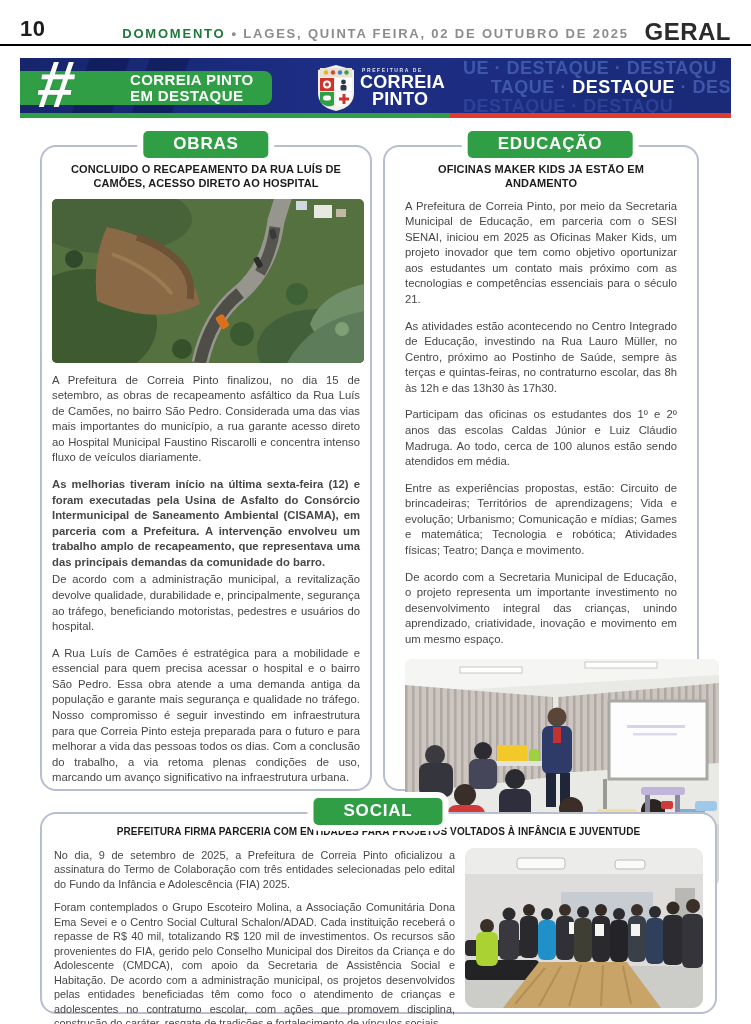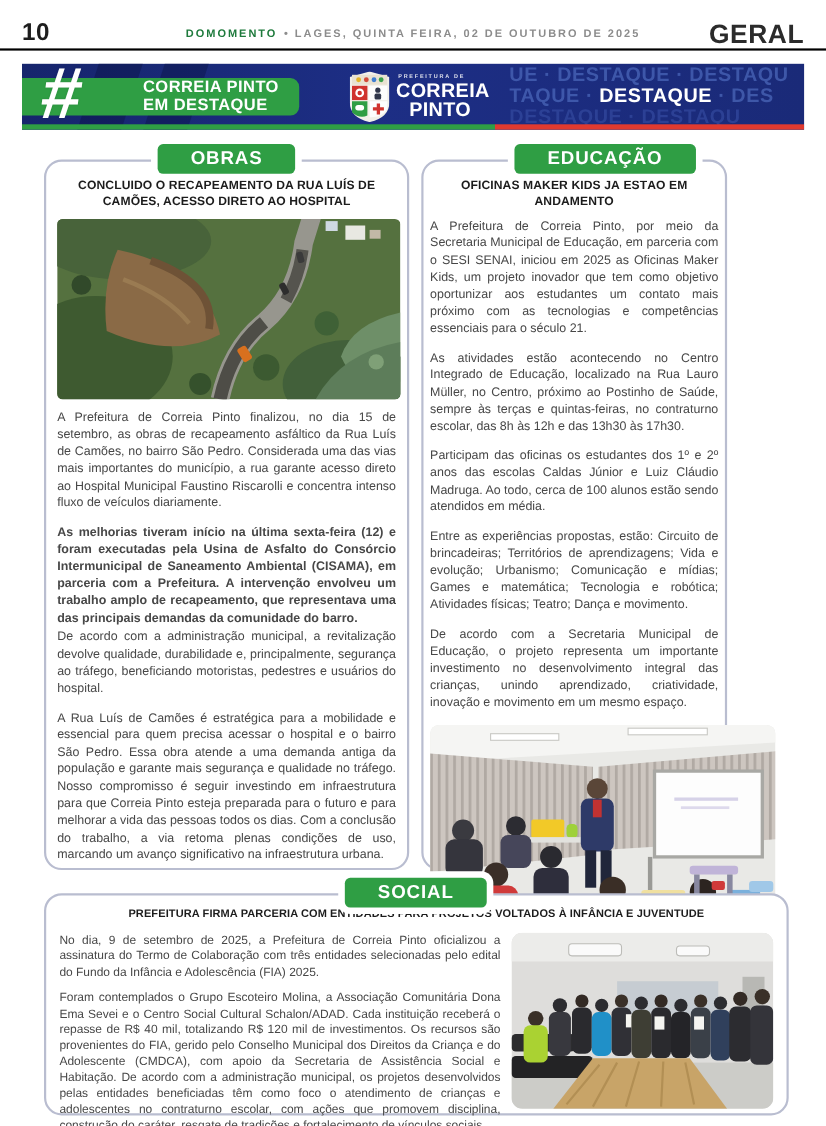--- a/index.html
+++ b/index.html
@@ -16,21 +16,21 @@
   .header {
     position:absolute; top:0; left:0; width:751px; height:46px;
     border-bottom:2px solid #000000;
   }
   .page-num {
     position:absolute; left:20px; top:16px;
     font-size:22px; font-weight:800; color:#1d1d1d; letter-spacing:0.5px;
   }
   .dateline {
     position:absolute; left:0; right:0; top:26px; text-align:center;
-    font-size:10px; font-weight:700; letter-spacing:1.8px; color:#8c8c8c;
+    font-size:13px; font-weight:700; letter-spacing:1.8px; color:#8c8c8c;
   }
   .dateline .masthead { color:#1e7a3c; margin-right:6px; }
   .section-label {
     position:absolute; right:20px; top:18px;
     font-size:24px; font-weight:800; color:#2b2b2b; letter-spacing:0.5px;
   }
 
   
   .banner {
     position:absolute; top:58px; left:20px; width:711px; height:60px;
@@ -68,42 +68,42 @@
   .logo-text .big { display:block; font-size:18px; font-weight:800; letter-spacing:0.3px; }
   .logo-text .big2 { margin-left:12px; }
   .watermark {
     position:absolute; right:0; top:1px; width:268px; height:59px; overflow:hidden;
     font-weight:800; letter-spacing:0.5px; white-space:nowrap;
   }
   .watermark .wl { line-height:19px; font-size:18px; }
   .wm-mut { color:#4a66b8; opacity:0.75; }
   .wm-hi  { color:#ffffff; }
   .wm-dark{ color:#31479b; opacity:0.8; }
-  .wl2 { font-size:19px; }
+  .wl2 { font-size:19px;text-align:right; }
   .wl3 { }
   .strip-green { position:absolute; bottom:0; left:0; width:430px; height:5px; background:#2f9e44; }
   .strip-red   { position:absolute; bottom:0; left:430px; right:0; height:5px; background:#e03a2f; }
 
   
   .badge {
     position:absolute; transform:translateX(-50%);
     background:#2f9e44; color:#fff; font-weight:800; font-size:17px;
     letter-spacing:0.8px; padding:3px 30px 4px; border-radius:5px;
     box-shadow:0 0 0 6px #ffffff; z-index:5; white-space:nowrap;
   }
   .badge-obras    { left:206px; top:131px; }
   .badge-educacao { left:550px; top:131px; }
   .badge-social   { left:378px; top:798px; }
 
   .card {
     position:absolute; border:2px solid #b9bdd0; border-radius:16px;
     background:#fff; z-index:1;
   }
   .card-obras    { top:145px; left:40px;  width:332px; height:646px; padding:16px 10px 8px; }
-  .card-educacao { top:145px; left:383px; width:278px; height:646px; padding:16px 6px 8px; }
+  .card-educacao { top:145px; left:383px; width:316px; height:646px; padding:16px 20px 8px; }
   .card-social   { top:812px; left:40px;  width:677px; height:202px; padding:12px 12px 8px; }
 
   .headline {
     font-size:11px; font-weight:800; color:#1c1c1c; text-align:center;
     line-height:1.25; letter-spacing:0.1px; margin-bottom:8px;
   }
   .body-text p {
     font-size:11.3px; line-height:1.38; color:#474747;
     text-align:justify; margin-bottom:11px;
   }
@@ -213,21 +213,21 @@
     <p class="tight">As melhorias tiveram início na última sexta-feira (12) e foram executadas pela Usina de Asfalto do Consórcio Intermunicipal de Saneamento Ambiental (CISAMA), em parceria com a Prefeitura. A intervenção envolveu um trabalho amplo de recapeamento, que representava uma das principais demandas da comunidade do barro.</p>
     <p>De acordo com a administração municipal, a revitalização devolve qualidade, durabilidade e, principalmente, segurança ao tráfego, beneficiando motoristas, pedestres e usuários do hospital.</p>
     <p>A Rua Luís de Camões é estratégica para a mobilidade e essencial para quem precisa acessar o hospital e o bairro São Pedro. Essa obra atende a uma demanda antiga da população e garante mais segurança e qualidade no tráfego. Nosso compromisso é seguir investindo em infraestrutura para que Correia Pinto esteja preparada para o futuro e para melhorar a vida das pessoas todos os dias. Com a conclusão do trabalho, a via retoma plenas condições de uso, marcando um avanço significativo na infraestrutura urbana.</p>
   </div>
 </div>
 
 <div class="card card-educacao">
   <div class="headline">OFICINAS MAKER KIDS JÁ ESTÃO EM ANDAMENTO</div>
   <div class="body-text">
     <p>A Prefeitura de Correia Pinto, por meio da Secretaria Municipal de Educação, em parceria com o SESI SENAI, iniciou em 2025 as Oficinas Maker Kids, um projeto inovador que tem como objetivo oportunizar aos estudantes um contato mais próximo com as tecnologias e competências essenciais para o século 21.</p>
-    <p>As atividades estão acontecendo no Centro Integrado de Educação, localizado na Rua Lauro Müller, no Centro, próximo ao Postinho de Saúde, sempre às terças e quintas-feiras, no contraturno escolar, das 8h às 12h e das 13h30 às 17h30.</p>
+    <p>As atividades estão acontecendo no Centro Integrado de Educação, investindo na Rua Lauro Müller, no Centro, próximo ao Postinho de Saúde, sempre às terças e quintas-feiras, no contraturno escolar, das 8h às 12h e das 13h30 às 17h30.</p>
     <p>Participam das oficinas os estudantes dos 1º e 2º anos das escolas Caldas Júnior e Luiz Cláudio Madruga. Ao todo, cerca de 100 alunos estão sendo atendidos em média.</p>
     <p>Entre as experiências propostas, estão: Circuito de brincadeiras; Territórios de aprendizagens; Vida e evolução; Urbanismo; Comunicação e mídias; Games e matemática; Tecnologia e robótica; Atividades físicas; Teatro; Dança e movimento.</p>
     <p>De acordo com a Secretaria Municipal de Educação, o projeto representa um importante investimento no desenvolvimento integral das crianças, unindo aprendizado, criatividade, inovação e movimento em um mesmo espaço.</p>
   </div>
 
   <svg class="photo photo-educacao" viewBox="0 0 314 228" preserveAspectRatio="none">
     <defs>
       <pattern id="blinds" width="7" height="12" patternUnits="userSpaceOnUse">
         <rect width="7" height="12" fill="#cdc6c0"></rect>
         <rect width="2.5" height="12" fill="#b0a9a3"></rect>

